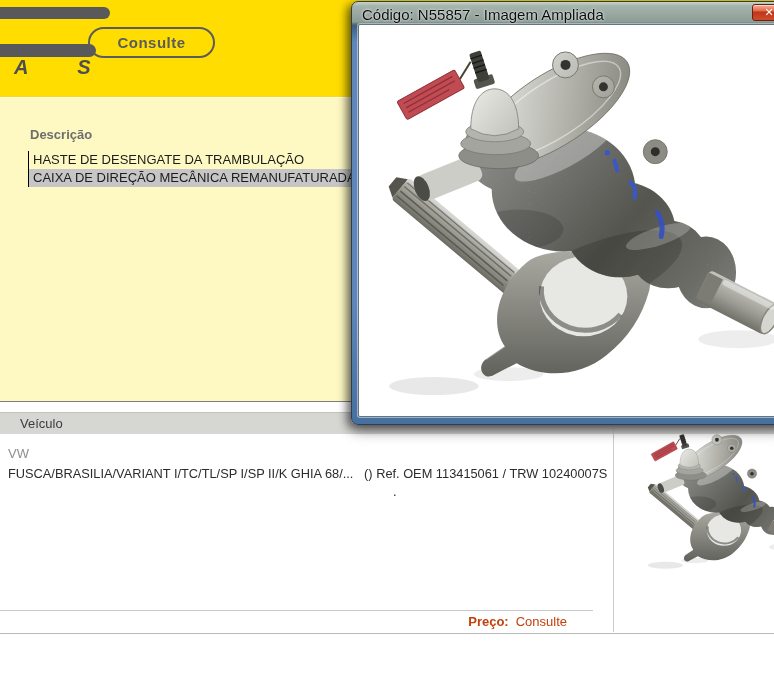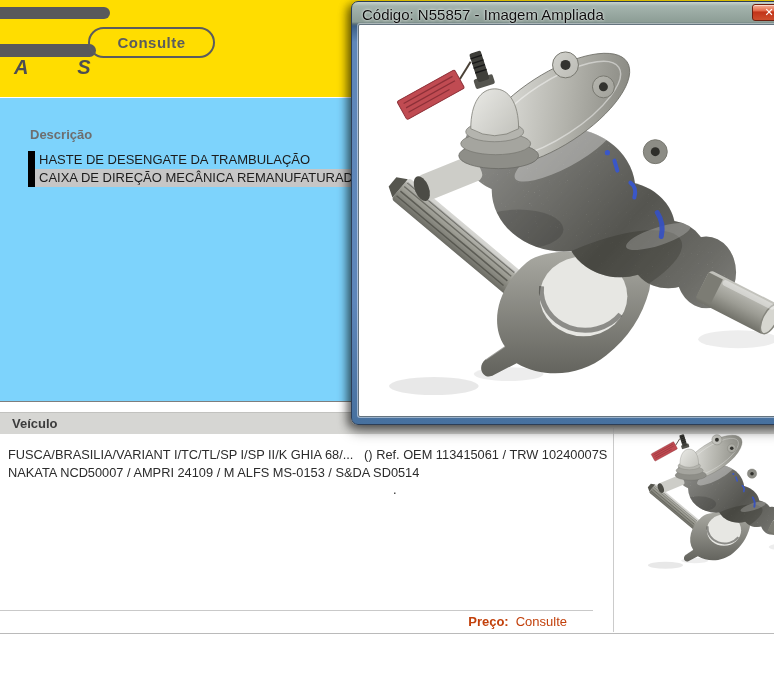--- a/index.html
+++ b/index.html
@@ -20,29 +20,29 @@
   .pill-btn{
     position:absolute;top:27px;height:31px;box-sizing:border-box;
     border:2px solid #5B5C5E;border-radius:17px;background:transparent;
     display:flex;align-items:center;justify-content:center;
     font-weight:bold;font-size:15px;color:#5B5C5E;letter-spacing:.5px;cursor:pointer;
   }
   .btn-carrinho{left:88px;width:127px;}
   .btn-informativos{left:228px;width:118px;}
 
   
-  .desc-panel{position:absolute;left:0;top:98px;width:613px;height:303px;border-bottom:1px solid #7E7E7E;background:#7dd3fc;}
+  .desc-panel{position:absolute;left:0;top:98px;width:613px;height:303px;border-bottom:1px solid #7E7E7E;background:#fef9c3;}
   .desc-title{position:absolute;left:30px;top:29px;font-size:13px;font-weight:bold;color:#6E6E6E;}
-  .desc-rows{position:absolute;left:28px;top:53px;width:585px;border-left:7px solid #000000;}
+  .desc-rows{position:absolute;left:28px;top:53px;width:585px;border-left:1px solid #000000;}
   .desc-row{height:18px;line-height:18px;font-size:13px;color:#1C1C1C;padding-left:4px;white-space:nowrap;overflow:hidden;cursor:pointer;}
   .desc-row.selected{background:#C6C6C6;}
 
   
   .veiculo-bar{position:absolute;left:0;top:412px;width:774px;height:21px;background:#D6D6D3;border-top:1px solid #C2C2BF;}
-  .veiculo-bar span{display:block;padding-left:12px;line-height:21px;font-size:13px;font-weight:bold;color:#3C3C3C;}
+  .veiculo-bar span{display:block;padding-left:20px;line-height:21px;font-size:13px;font-weight:normal;color:#3C3C3C;}
   .vehicle-block{position:absolute;left:8px;top:446px;width:600px;}
   .vehicle-brand{font-size:13px;color:#8F8F8F;margin-bottom:4px;}
   .vline{font-size:12.8px;color:#2C2C2C;line-height:17.5px;white-space:pre;overflow:hidden;}
   .vline-dot{padding-left:385px;}
   .v-separator{position:absolute;left:613px;top:428px;width:1px;height:204px;background:#CBCBCB;}
   .price-divider{position:absolute;left:0;top:610px;width:593px;height:1px;background:#C9C9C9;}
   .price-row{position:absolute;left:0;top:614px;width:567px;text-align:right;font-size:13px;color:#c2410c;}
   .price-row .plabel{font-weight:bold;}
   .price-row .pvalue{margin-left:7px;}
   .bottom-divider{position:absolute;left:0;top:633px;width:774px;height:1px;background:#BABABA;}
@@ -225,22 +225,22 @@
     <div class="desc-row">HASTE DE DESENGATE DA TRAMBULAÇÃO</div>
     <div class="desc-row selected">CAIXA DE DIREÇÃO MECÂNICA REMANUFATURADA</div>
   </div>
 </section>
 
 <div class="veiculo-bar">
   <span>Veículo</span>
 </div>
 
 <div class="vehicle-block">
+  <div class="vehicle-brand">VW</div>
   <div class="vline">FUSCA/BRASILIA/VARIANT I/TC/TL/SP I/SP II/K GHIA 68/...   () Ref. OEM 113415061 / TRW 10240007S /</div>
-  <div class="vline">NAKATA NCD50007 / AMPRI 24109 / M ALFS MS-0153 / S&amp;DA SD0514</div>
   <div class="vline vline-dot">.</div>
 </div>
 
 <div class="v-separator"></div>
 <div class="price-divider"></div>
 
 <div class="price-row">
   <span class="plabel">Preço:</span><span class="pvalue">Consulte</span>
 </div>
 

